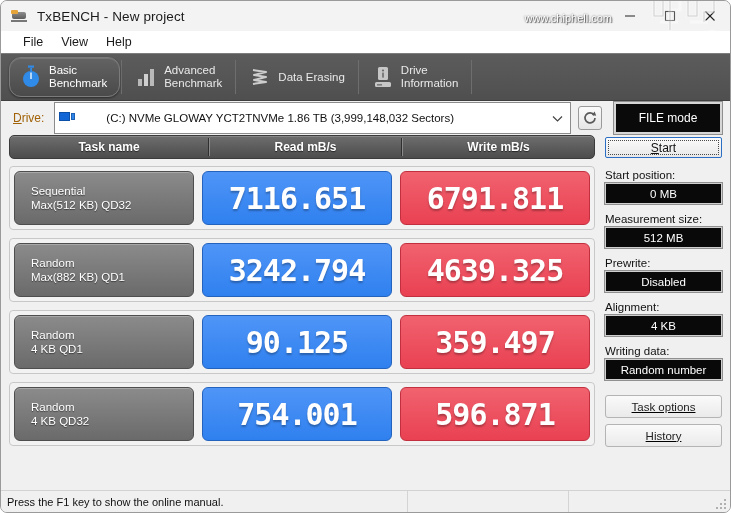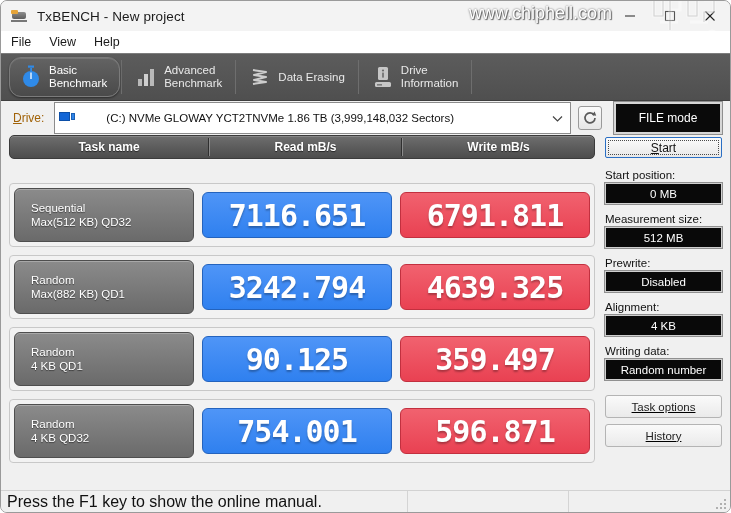--- a/index.html
+++ b/index.html
@@ -52,21 +52,21 @@
   }
   .wc {
     width: 40px; height: 30px;
     display: flex; align-items: center; justify-content: center;
   }
   .wc svg { display: block; }
 
   
   .menubar {
     height: 22px; background: #ffffff;
-    display: flex; align-items: center; padding-left: 1px;
+    display: flex; align-items: center; padding-left: 13px;
     border-bottom: 0;
   }
   .menu-item {
     font-size: 12.5px; color: #1b1b1b;
     padding: 2px 9px 3px 9px;
   }
 
   
   .tabstrip {
     position: relative;
@@ -137,21 +137,21 @@
   }
   .filemode-btn span { font-size: 12px; color: #ffffff; }
 
   
   .body-area { position: relative; height: 336px; display: flex; padding: 0 8px; }
   .results {
     width: 586px; flex: none;
     display: flex; flex-direction: column;
   }
   .res-header {
-    height: 24px; margin-bottom: 24px;
+    height: 24px; margin-bottom: 7px;
     background: linear-gradient(#6e6e6e, #4c4c4c);
     border: 1px solid #3b3b3b; border-radius: 5px;
     display: flex; align-items: center;
     box-shadow: inset 0 1px 0 rgba(255,255,255,.18);
   }
   .hcell {
     flex: 1 1 0; text-align: center;
     font-size: 12px; font-weight: bold; color: #ffffff;
     text-shadow: 0 1px 1px rgba(0,0,0,.6);
   }
@@ -169,21 +169,21 @@
     flex: 0 0 180px; height: 54px;
     background: linear-gradient(#8b8b8b, #6a6a6a);
     border: 1px solid #4e4e4e; border-radius: 6px;
     display: flex; flex-direction: column; justify-content: center;
     padding-left: 16px;
     box-shadow: inset 0 1px 0 rgba(255,255,255,.25);
   }
   .task-cell .l1 { font-size: 11.5px; color: #ffffff; line-height: 14px; text-shadow: 0 1px 1px rgba(0,0,0,.5); }
   .task-cell .l2 { font-size: 11.5px; color: #ffffff; line-height: 14px; text-shadow: 0 1px 1px rgba(0,0,0,.5); }
   .val-cell {
-    flex: 1 1 0; height: 46px; margin-left: 8px;
+    flex: 1 1 0; height: 54px; margin-left: 8px;
     border-radius: 6px;
     display: flex; align-items: center; justify-content: center;
   }
   .val-cell.read  { background: linear-gradient(#4f95f7, #2f80ef); border: 1px solid #2463bd; }
   .val-cell.write { background: linear-gradient(#f1626f, #e94152); border: 1px solid #c2303f; }
   .val-cell span {
     font-family: "DejaVu Sans Mono", monospace;
     font-size: 30px; font-weight: bold; color: #ffffff;
     letter-spacing: -1px;
     text-shadow: 0 2px 2px rgba(0,0,0,.28);
@@ -217,37 +217,37 @@
   .side-value span { font-size: 11.5px; color: #ffffff; }
   .side-btn {
     height: 23px; margin-top: 6px;
     background: linear-gradient(#fafafa, #eaeaea);
     border: 1px solid #b4b4b4; border-radius: 3px;
     display: flex; align-items: center; justify-content: center; text-decoration: underline;
   }
   .side-btn span { font-size: 11.5px; color: #222; }
   .wm-text {
     position: absolute; right: 118px; bottom: 488px;
-    font-size: 18px; color: #ffffff;
+    font-size: 11px; color: #ffffff;
     text-shadow: 0 0 2px #555, 1px 1px 1px #666;
     white-space: nowrap;
   }
   .wm-logo {
     position: absolute; right: 8px; bottom: 470px;
     width: 76px; height: 46px; opacity: .5;
   }
 
   
   .statusbar {
     position: absolute; left: 0; right: 0; bottom: 0;
     height: 22px; background: #f0f0f0;
     border-top: 1px solid #d2d2d2;
     display: flex; align-items: center;
   }
-  .status-seg1 { flex: 0 0 406px; padding-left: 6px; font-size: 16px; color: #111; }
+  .status-seg1 { flex: 0 0 406px; padding-left: 6px; font-size: 11px; color: #111; }
   .status-div { width: 1px; height: 21px; background: #d4d4d4; }
   .status-seg2 { flex: 0 0 160px; }
   .status-seg3 { flex: 1 1 auto; }
   .grip { position: absolute; right: 3px; bottom: 2px; }
 </style>
 </head>
 <body>
 
 <div id="app">
 

